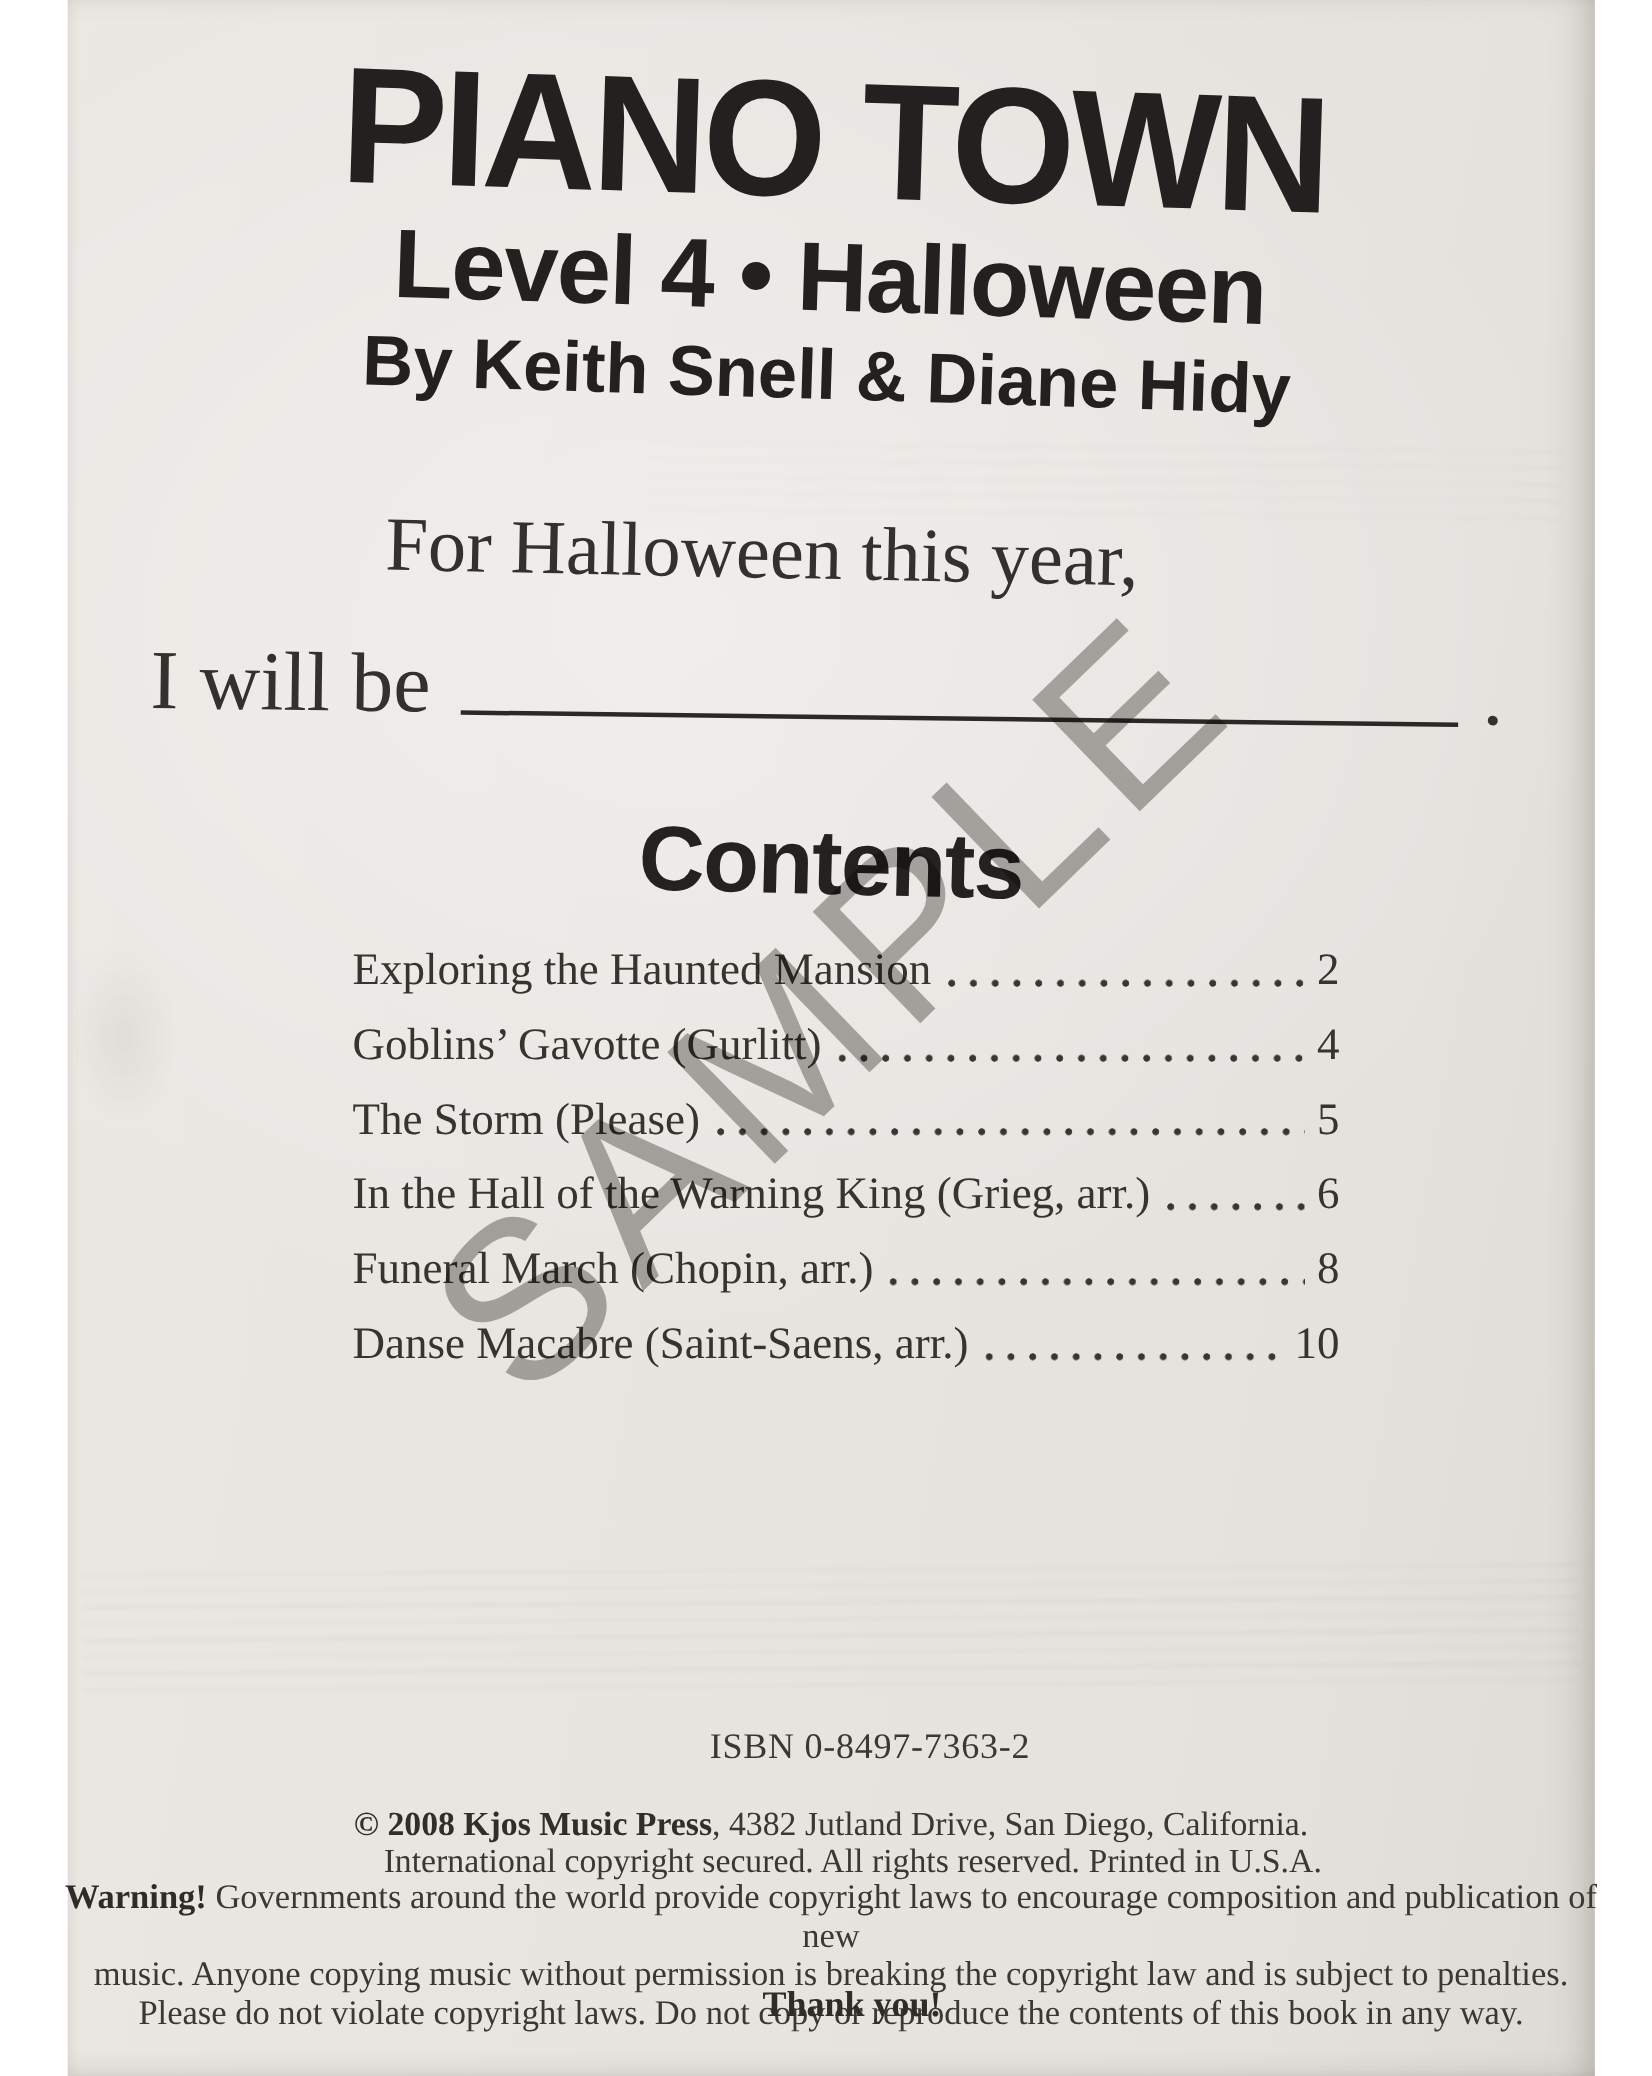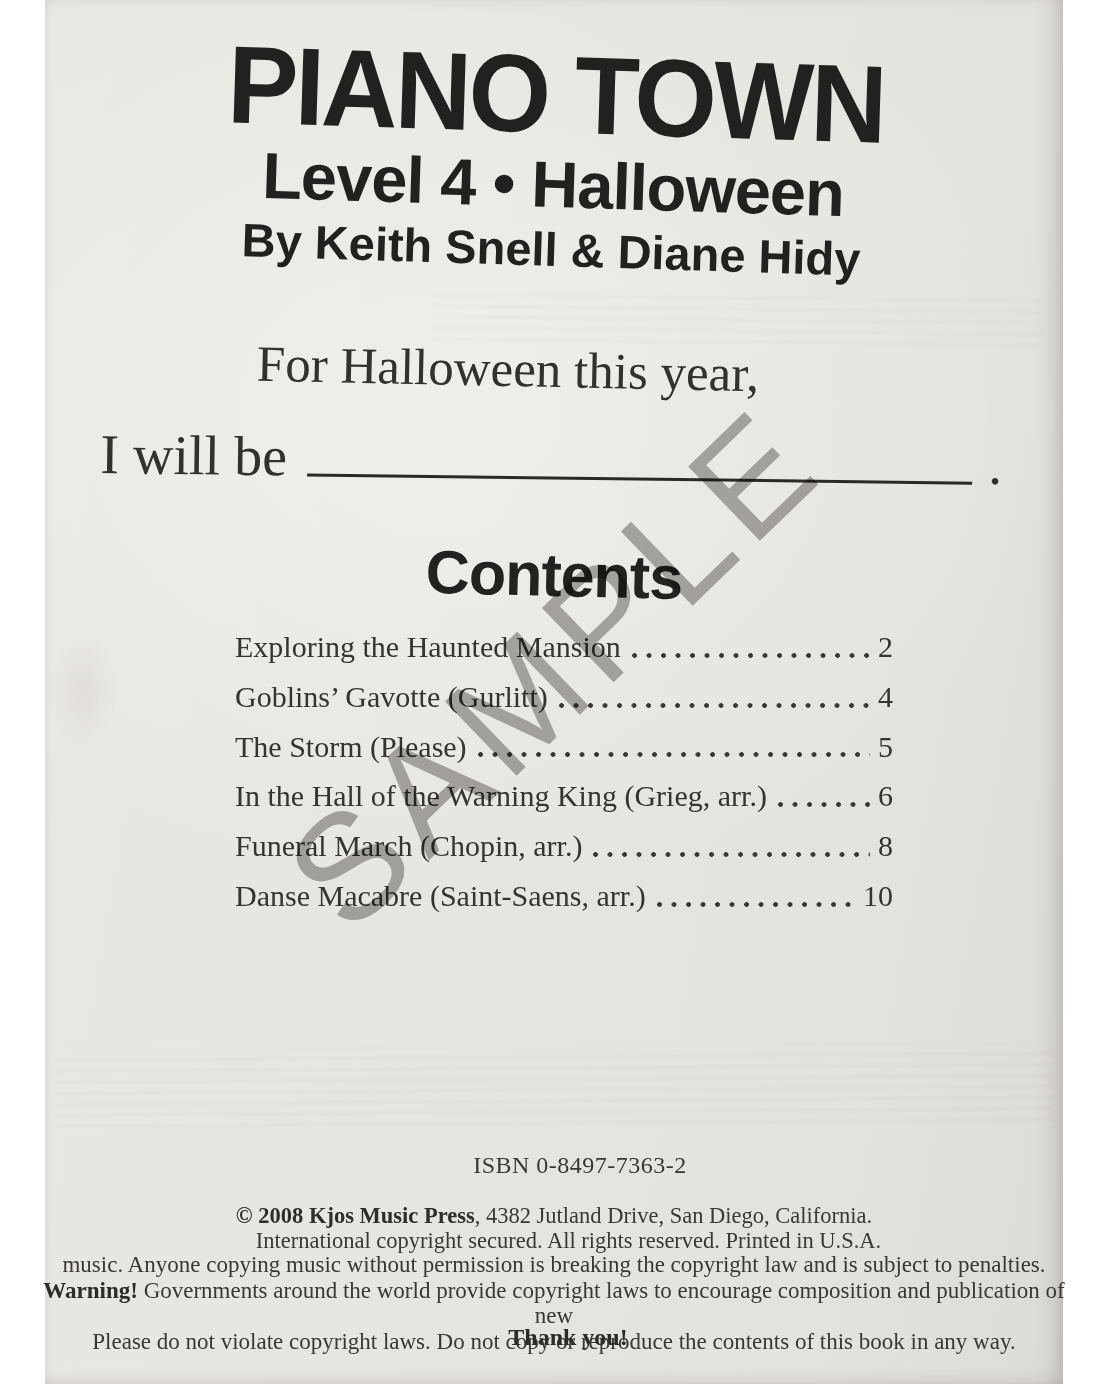--- a/index.html
+++ b/index.html
@@ -241,24 +241,24 @@
     </div>
 
     <div class="abs isbn">ISBN 0-8497-7363-2</div>
 
     <div class="abs copyright-1">
       <span class="bold">© 2008 Kjos Music Press</span><span>, 4382 Jutland Drive, San Diego, California.</span>
     </div>
     <div class="abs copyright-2">International copyright secured. All rights reserved. Printed in U.S.A.</div>
 
     <div class="abs warning">
-      <div>music. Anyone copying music without permission is breaking the copyright law and is subject to penalties.</div>
       <div>
         <span class="bold">Warning!</span><span> Governments around the world provide copyright laws to encourage composition and publication of new</span>
       </div>
+      <div>music. Anyone copying music without permission is breaking the copyright law and is subject to penalties.</div>
       <div>Please do not violate copyright laws. Do not copy or reproduce the contents of this book in any way.</div>
     </div>
 
     <div class="abs thanks">Thank you!</div>
 
     <div class="watermark">SAMPLE</div>
   </div>
 </div>
 
 </body></html>

